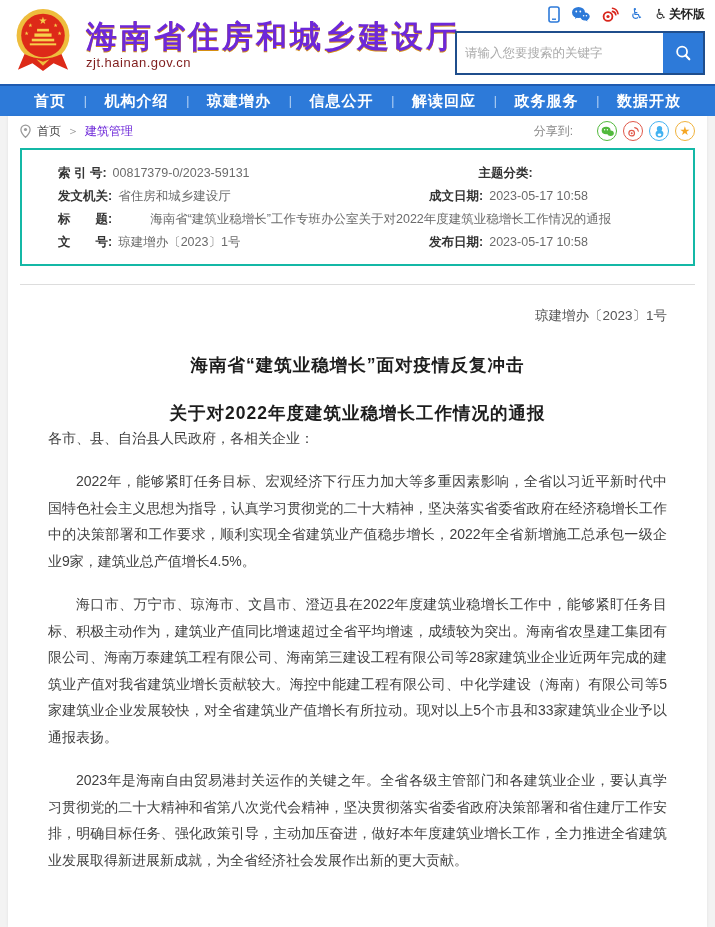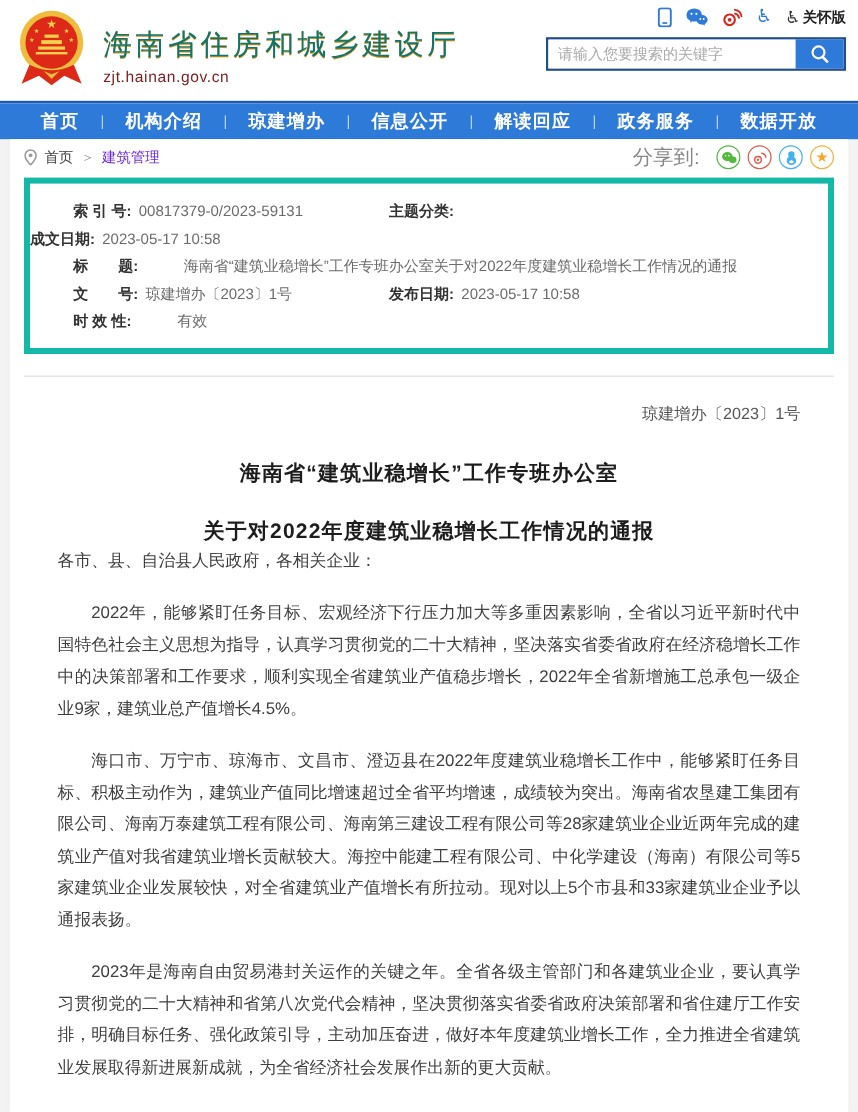--- a/index.html
+++ b/index.html
@@ -8,63 +8,63 @@
     background:#efefef;
     font-family:"Liberation Sans","DejaVu Sans",sans-serif;
     -webkit-font-smoothing:antialiased;
   }
   .page{width:715px;height:927px;background:#f3f3f3;}
 
   
   .header{background:#ffffff;height:84px;position:relative;border-bottom:2px solid #1e5bb0;}
   .brand{position:absolute;left:10px;top:6px;display:flex;align-items:center;}
   .brand-text{margin-left:10px;}
-  .site-title{font-size:24px;font-weight:normal;color:#0f766e;letter-spacing:3px;line-height:30px;
+  .site-title{font-size:31px;font-weight:bold;color:#6d28d9;letter-spacing:3px;line-height:30px;
     text-shadow:0 1px 0 #d68f12;}
   .site-url{font-size:13px;color:#7f1d1d;margin-top:3px;letter-spacing:.5px;}
 
   .header-right{position:absolute;right:10px;top:4px;width:250px;}
   .quick-icons{display:flex;justify-content:flex-end;align-items:center;gap:11px;height:20px;}
   .qicon{display:inline-flex;align-items:center;justify-content:center;height:16px;cursor:pointer;}
   .care{display:inline-flex;align-items:center;gap:2px;font-size:12px;color:#222;font-weight:bold;}
   .wheel{font-size:15px;color:#2d7ad9;line-height:16px;}
   .wheel.dark{color:#333;font-size:14px;}
 
-  .searchbar{display:flex;margin-top:7px;height:28px;border:2px solid #1f4e8c;background:#fff;box-sizing:border-box;}
+  .searchbar{display:flex;margin-top:7px;height:44px;border:2px solid #1f4e8c;background:#fff;box-sizing:border-box;}
   .search-input{flex:1;border:none;outline:none;padding:0 8px;font-size:12.5px;color:#333;
     font-family:"Liberation Sans","DejaVu Sans",sans-serif;}
   .search-input::placeholder{color:#aaa;}
   .search-btn{width:40px;border:none;background:#2d7ad9;cursor:pointer;display:flex;align-items:center;justify-content:center;padding:0;}
 
   
   .nav{height:30px;background:#2d7ad9;display:flex;align-items:center;padding:0 34px;justify-content:space-between;}
   .nav-item{color:#fff;font-size:15px;font-weight:bold;letter-spacing:1px;cursor:pointer;white-space:nowrap;}
   .nav-sep{color:#bcd6f5;font-size:12px;font-weight:normal;}
 
   
   .panel{margin:0 8px;background:#ffffff;min-height:811px;box-shadow:0 0 3px rgba(0,0,0,.08);}
 
   .crumb-row{display:flex;align-items:center;height:30px;padding:0 12px;font-size:12px;color:#666;}
   .crumb-link{cursor:pointer;color:#444;}
   .crumb-sep{margin:0 6px;color:#999;}
   .crumb-cur{color:#6d28d9;}
   .share-box{margin-left:auto;display:flex;align-items:center;gap:6px;}
-  .share-label{color:#888;font-size:17px;margin-right:8px;}
+  .share-label{color:#888;font-size:12px;margin-right:18px;}
   .share-circle{width:20px;height:20px;border-radius:50%;background:#fff;display:flex;align-items:center;justify-content:center;cursor:pointer;box-sizing:border-box;}
   .sc-wechat{border:1px solid #52b93c;}
   .sc-weibo{border:1px solid #e0584a;}
   .sc-qq{border:1px solid #43b2f1;}
   .sc-star{border:1px solid #f0b23c;color:#f5a623;font-size:12px;line-height:12px;}
 
   
-  .meta-box{margin:2px 12px 0;border:5px solid #14b8a6;padding:12px 0 10px;font-size:12.5px;}
+  .meta-box{margin:2px 12px 0;border:2px solid #14b8a6;padding:12px 0 10px;font-size:12.5px;}
   .meta-row{display:flex;line-height:23px;}
   .meta-cell{display:flex;}
   .meta-cell.left{width:45%;padding-left:36px;box-sizing:border-box;}
-  .meta-cell.right{flex:1;}
+  .meta-cell.right{flex:1;justify-content:center;}
   .meta-cell.wide{width:100%;padding-left:36px;box-sizing:border-box;padding-right:14px;gap:32px;}
   .meta-label{font-weight:bold;color:#333;white-space:pre;margin-right:6px;flex-shrink:0;}
   .meta-value{color:#6b6b6b;}
 
   .divider{margin:18px 12px 0;border-top:1px solid #ddd;height:0;}
 
   
   .doc{padding:0 40px 0;color:#3f3f3f;font-size:14px;}
   .doc-number{text-align:right;margin-top:22px;font-size:13.5px;color:#555;}
   .doc-title{text-align:center;font-weight:bold;color:#1d1d1d;font-size:17.5px;letter-spacing:1px;}
@@ -213,20 +213,24 @@
         <span class="meta-cell left">
           <span class="meta-label">索 引 号:</span>
           <span class="meta-value">00817379-0/2023-59131</span>
         </span>
         <span class="meta-cell right">
           <span class="meta-label">主题分类:</span>
           <span class="meta-value"></span>
         </span>
       </div>
       <div class="meta-row">
+        <span class="meta-cell left">
+          <span class="meta-label">发文机关:</span>
+          <span class="meta-value">省住房和城乡建设厅</span>
+        </span>
         <span class="meta-cell right">
           <span class="meta-label">成文日期:</span>
           <span class="meta-value">2023-05-17 10:58</span>
         </span>
       </div>
       <div class="meta-row">
         <span class="meta-cell wide">
           <span class="meta-label">标　　题:</span>
           <span class="meta-value">海南省“建筑业稳增长”工作专班办公室关于对2022年度建筑业稳增长工作情况的通报</span>
         </span>
@@ -234,33 +238,27 @@
       <div class="meta-row">
         <span class="meta-cell left">
           <span class="meta-label">文　　号:</span>
           <span class="meta-value">琼建增办〔2023〕1号</span>
         </span>
         <span class="meta-cell right">
           <span class="meta-label">发布日期:</span>
           <span class="meta-value">2023-05-17 10:58</span>
         </span>
       </div>
-      <div class="meta-row">
-        <span class="meta-cell wide">
-          <span class="meta-label">时 效 性:</span>
-          <span class="meta-value">有效</span>
-        </span>
-      </div>
     </div>
 
     <div class="divider"></div>
 
     <div class="doc">
       <div class="doc-number">琼建增办〔2023〕1号</div>
-      <div class="doc-title t1">海南省“建筑业稳增长”工作专班办公室</div>
+      <div class="doc-title t1">海南省“建筑业稳增长”面对疫情反复冲击</div>
       <div class="doc-title t2">关于对2022年度建筑业稳增长工作情况的通报</div>
 
       <div class="salutation">各市、县、自治县人民政府，各相关企业：</div>
 
       <p class="para gap">2022年，能够紧盯任务目标、宏观经济下行压力加大等多重因素影响，全省以习近平新时代中国特色社会主义思想为指导，认真学习贯彻党的二十大精神，坚决落实省委省政府在经济稳增长工作中的决策部署和工作要求，顺利实现全省建筑业产值稳步增长，2022年全省新增施工总承包一级企业9家，建筑业总产值增长4.5%。</p>
       <p class="para gap">海口市、万宁市、琼海市、文昌市、澄迈县在2022年度建筑业稳增长工作中，能够紧盯任务目标、积极主动作为，建筑业产值同比增速超过全省平均增速，成绩较为突出。海南省农垦建工集团有限公司、海南万泰建筑工程有限公司、海南第三建设工程有限公司等28家建筑业企业近两年完成的建筑业产值对我省建筑业增长贡献较大。海控中能建工程有限公司、中化学建设（海南）有限公司等5家建筑业企业发展较快，对全省建筑业产值增长有所拉动。现对以上5个市县和33家建筑业企业予以通报表扬。</p>
       <p class="para gap">2023年是海南自由贸易港封关运作的关键之年。全省各级主管部门和各建筑业企业，要认真学习贯彻党的二十大精神和省第八次党代会精神，坚决贯彻落实省委省政府决策部署和省住建厅工作安排，明确目标任务、强化政策引导，主动加压奋进，做好本年度建筑业增长工作，全力推进全省建筑业发展取得新进展新成就，为全省经济社会发展作出新的更大贡献。</p>
 
     </div>
 

